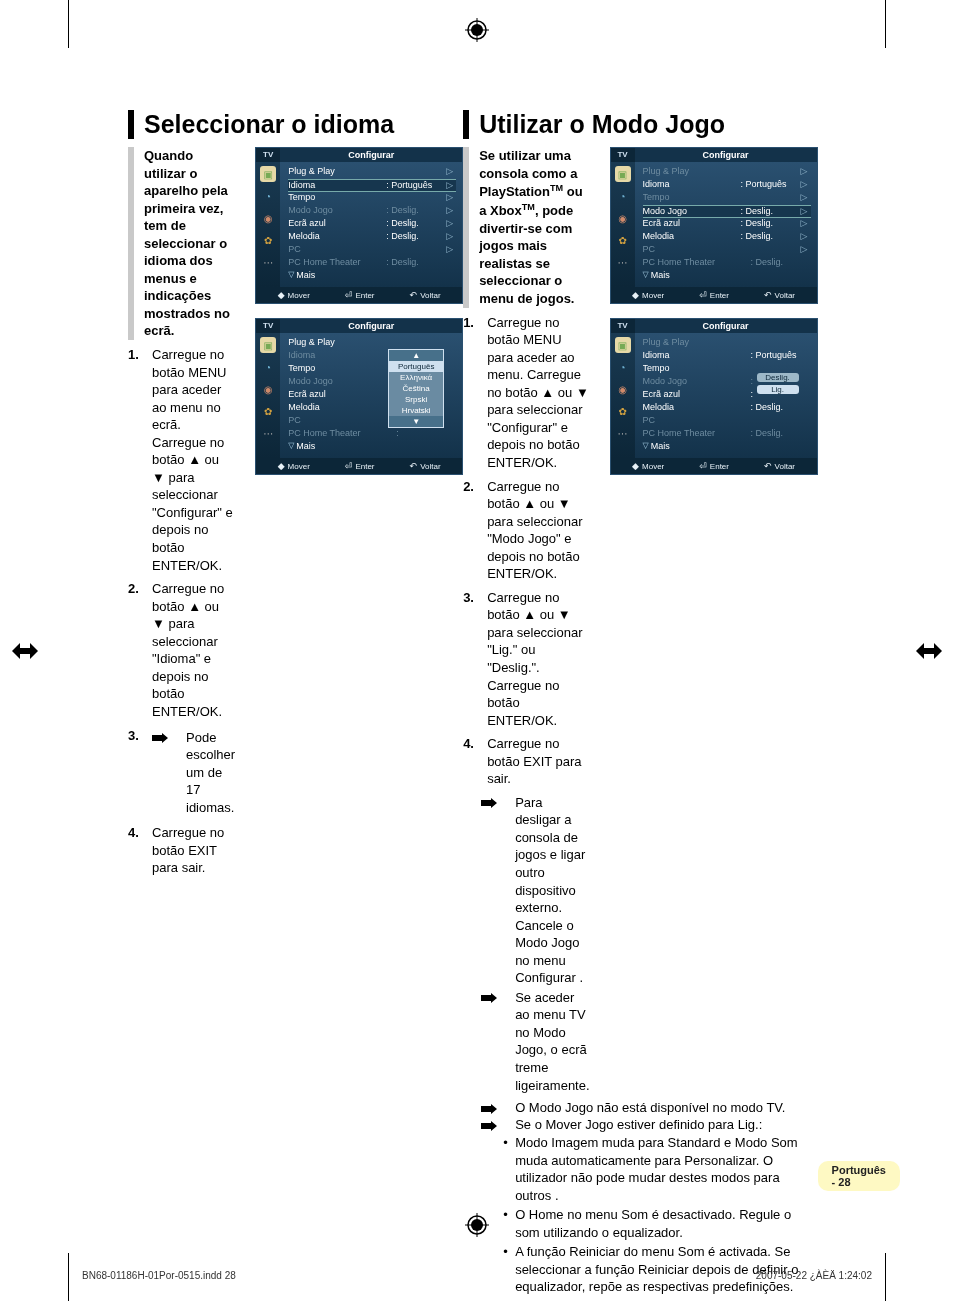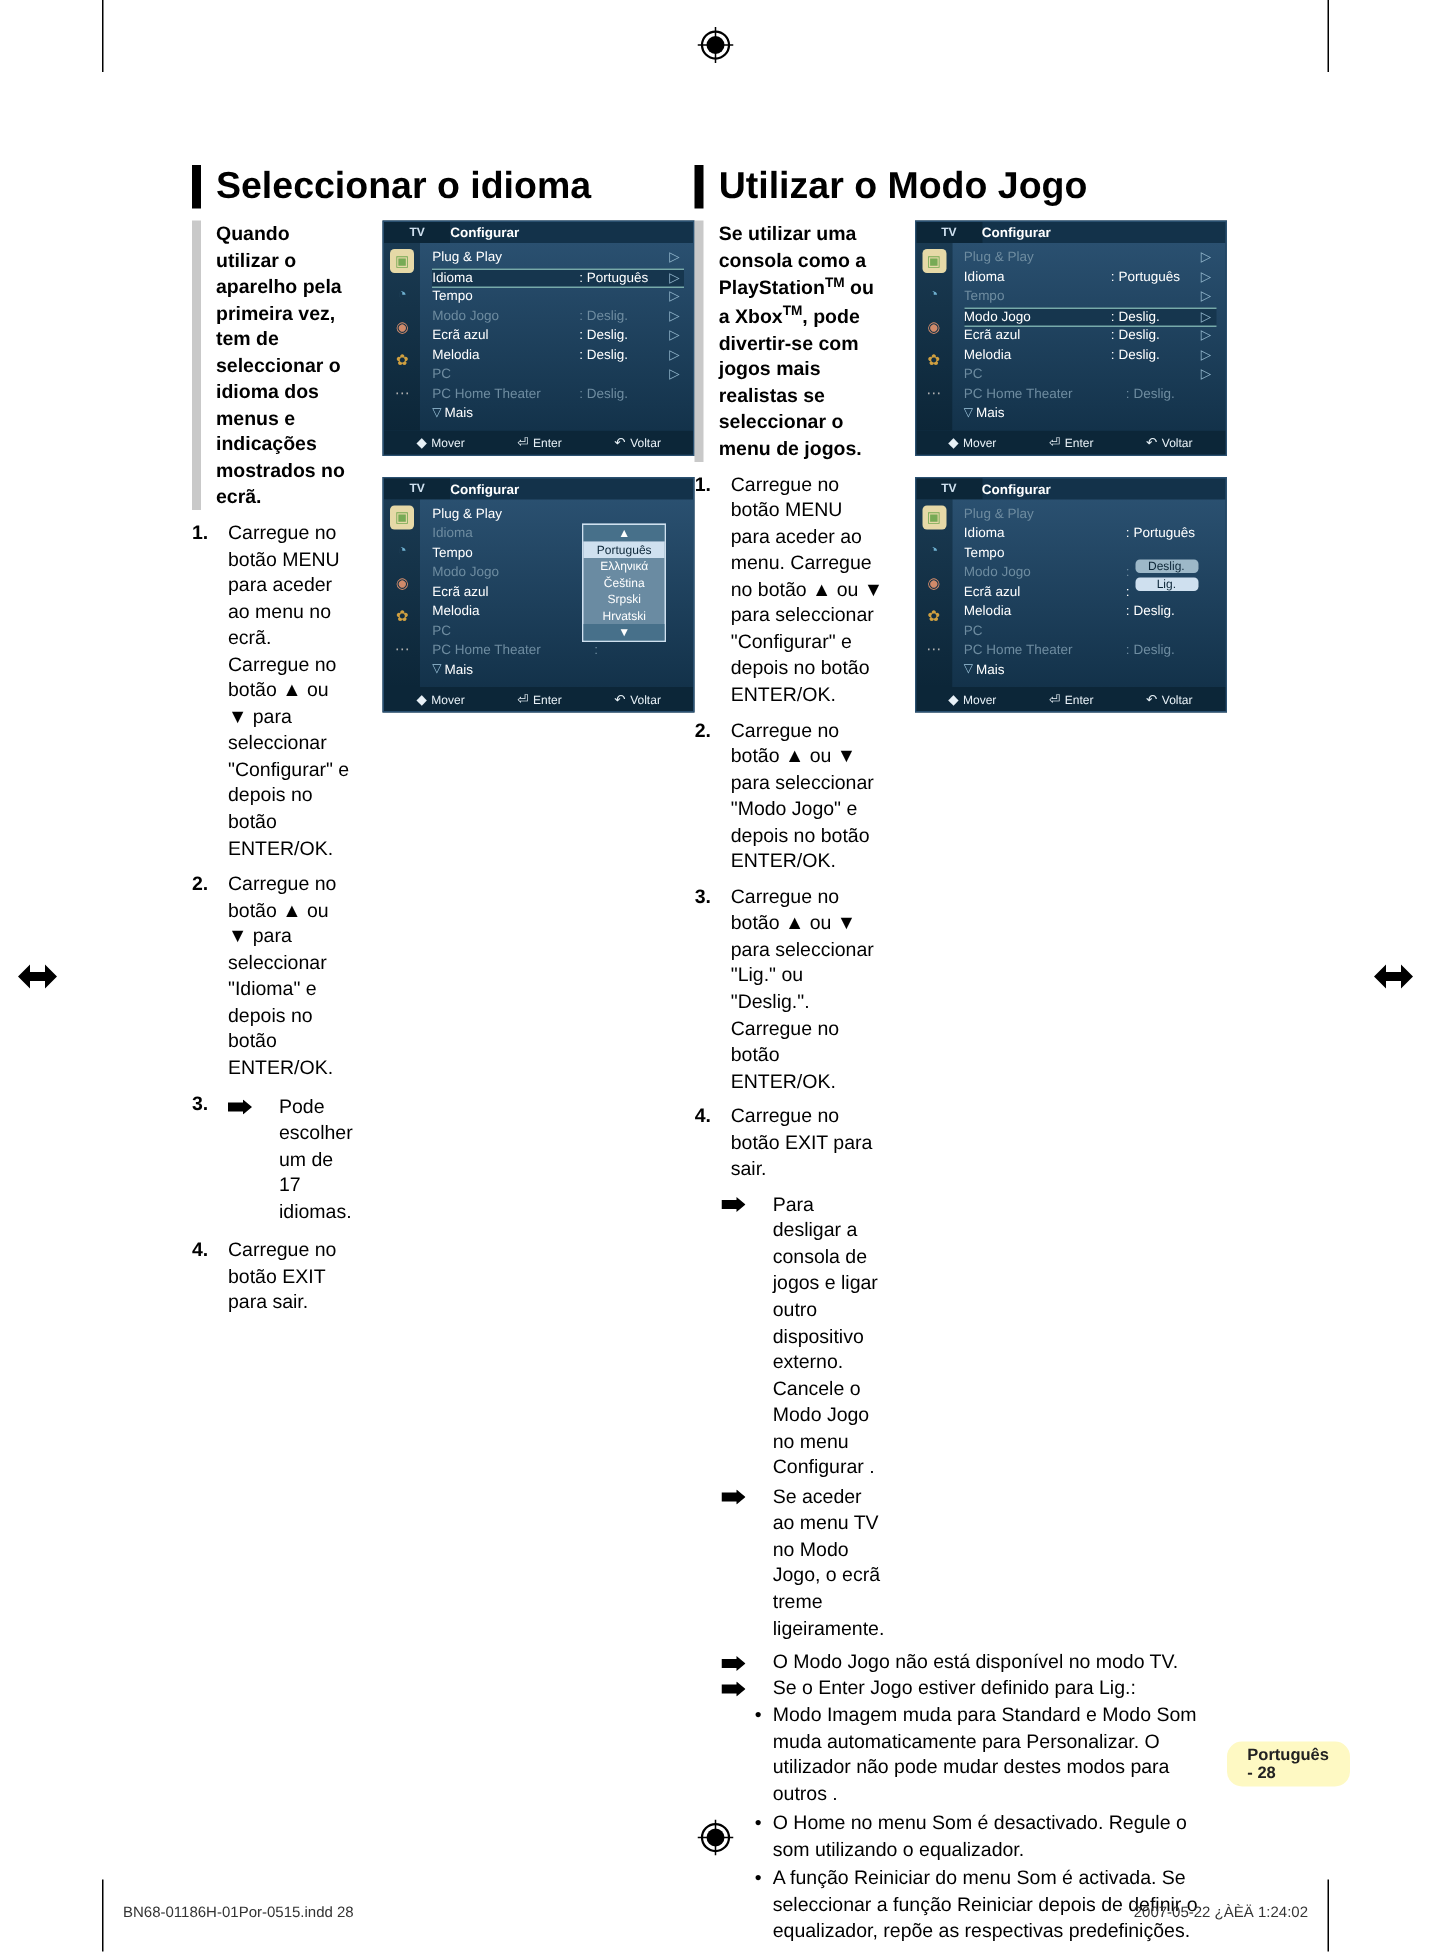--- a/index.html
+++ b/index.html
@@ -57,22 +57,22 @@
   ul.bullets li { position:relative; padding-left:12px; margin:2px 0; font-size:13px; line-height:1.35;}
   ul.bullets li::before { content:"•"; position:absolute; left:0; }
 
   
   .osd {
     width:208px; background:#13324a;
     border:1px solid #2a5070; color:#fff;
     font-size:9px;
   }
   .osd-top { display:flex; }
-  .osd-tv { width:44px; background:#0c2638; color:#cfe0ef; text-align:center; font-weight:bold; padding:2px 0; font-size:8px;}
-  .osd-title { flex:1; text-align:left; font-weight:bold; padding:2px 0; color:#fff;}
+  .osd-tv { width:24px; background:#0c2638; color:#cfe0ef; text-align:center; font-weight:bold; padding:2px 0; font-size:8px;}
+  .osd-title { flex:1; text-align:center; font-weight:bold; padding:2px 0; color:#fff;}
   .osd-body { display:flex; }
   .osd-icons { width:24px; background:linear-gradient(#1a3a52,#0c2638); display:flex; flex-direction:column; align-items:center; padding-top:4px; gap:6px;}
   .osd-icons .ic { width:16px; height:16px; border-radius:3px; display:flex; align-items:center; justify-content:center; font-size:10px;}
   .osd-items { flex:1; padding:4px 6px 4px 8px; position:relative; background:linear-gradient(#2a5070,#13324a);}
   .osd-row { display:flex; height:13px; }
   .osd-row.sel { background:#16364e; border-top:1px solid #7aa; border-bottom:1px solid #7aa; }
   .osd-row .lbl { flex:1; white-space:nowrap; overflow:hidden; }
   .osd-row .val { width:60px; }
   .osd-row .tri { width:10px; color:#8fb3c9; }
   .osd-row.dim { color:#6e8ca0; }
@@ -526,21 +526,21 @@
       <div class="sub-note">
           <span class="arrow-icon"><svg viewBox="0 0 16 10">
               <polygon points="0,2 10,2 10,0 16,5 10,10 10,8 0,8" fill="#000"></polygon>
             </svg></span>
           <span>O Modo Jogo não está disponível no modo TV.</span>
         </div>
       <div class="sub-note">
           <span class="arrow-icon"><svg viewBox="0 0 16 10">
               <polygon points="0,2 10,2 10,0 16,5 10,10 10,8 0,8" fill="#000"></polygon>
             </svg></span>
-          <span>Se o Enter Jogo estiver definido para Lig.:</span>
+          <span>Se o Mover Jogo estiver definido para Lig.:</span>
         </div>
       <ul class="bullets" style="margin-left:40px;">
         <li>Modo Imagem muda para Standard e Modo Som muda automaticamente para Personalizar. O utilizador não pode mudar destes modos para outros .</li>
         <li>O Home no menu Som é desactivado. Regule o som utilizando o equalizador.</li>
         <li>A função Reiniciar do menu Som é activada. Se seleccionar a função Reiniciar depois de definir o equalizador, repõe as respectivas predefinições.</li>
       </ul>
     </div>
   </div>
 
   <div class="page-footer">

